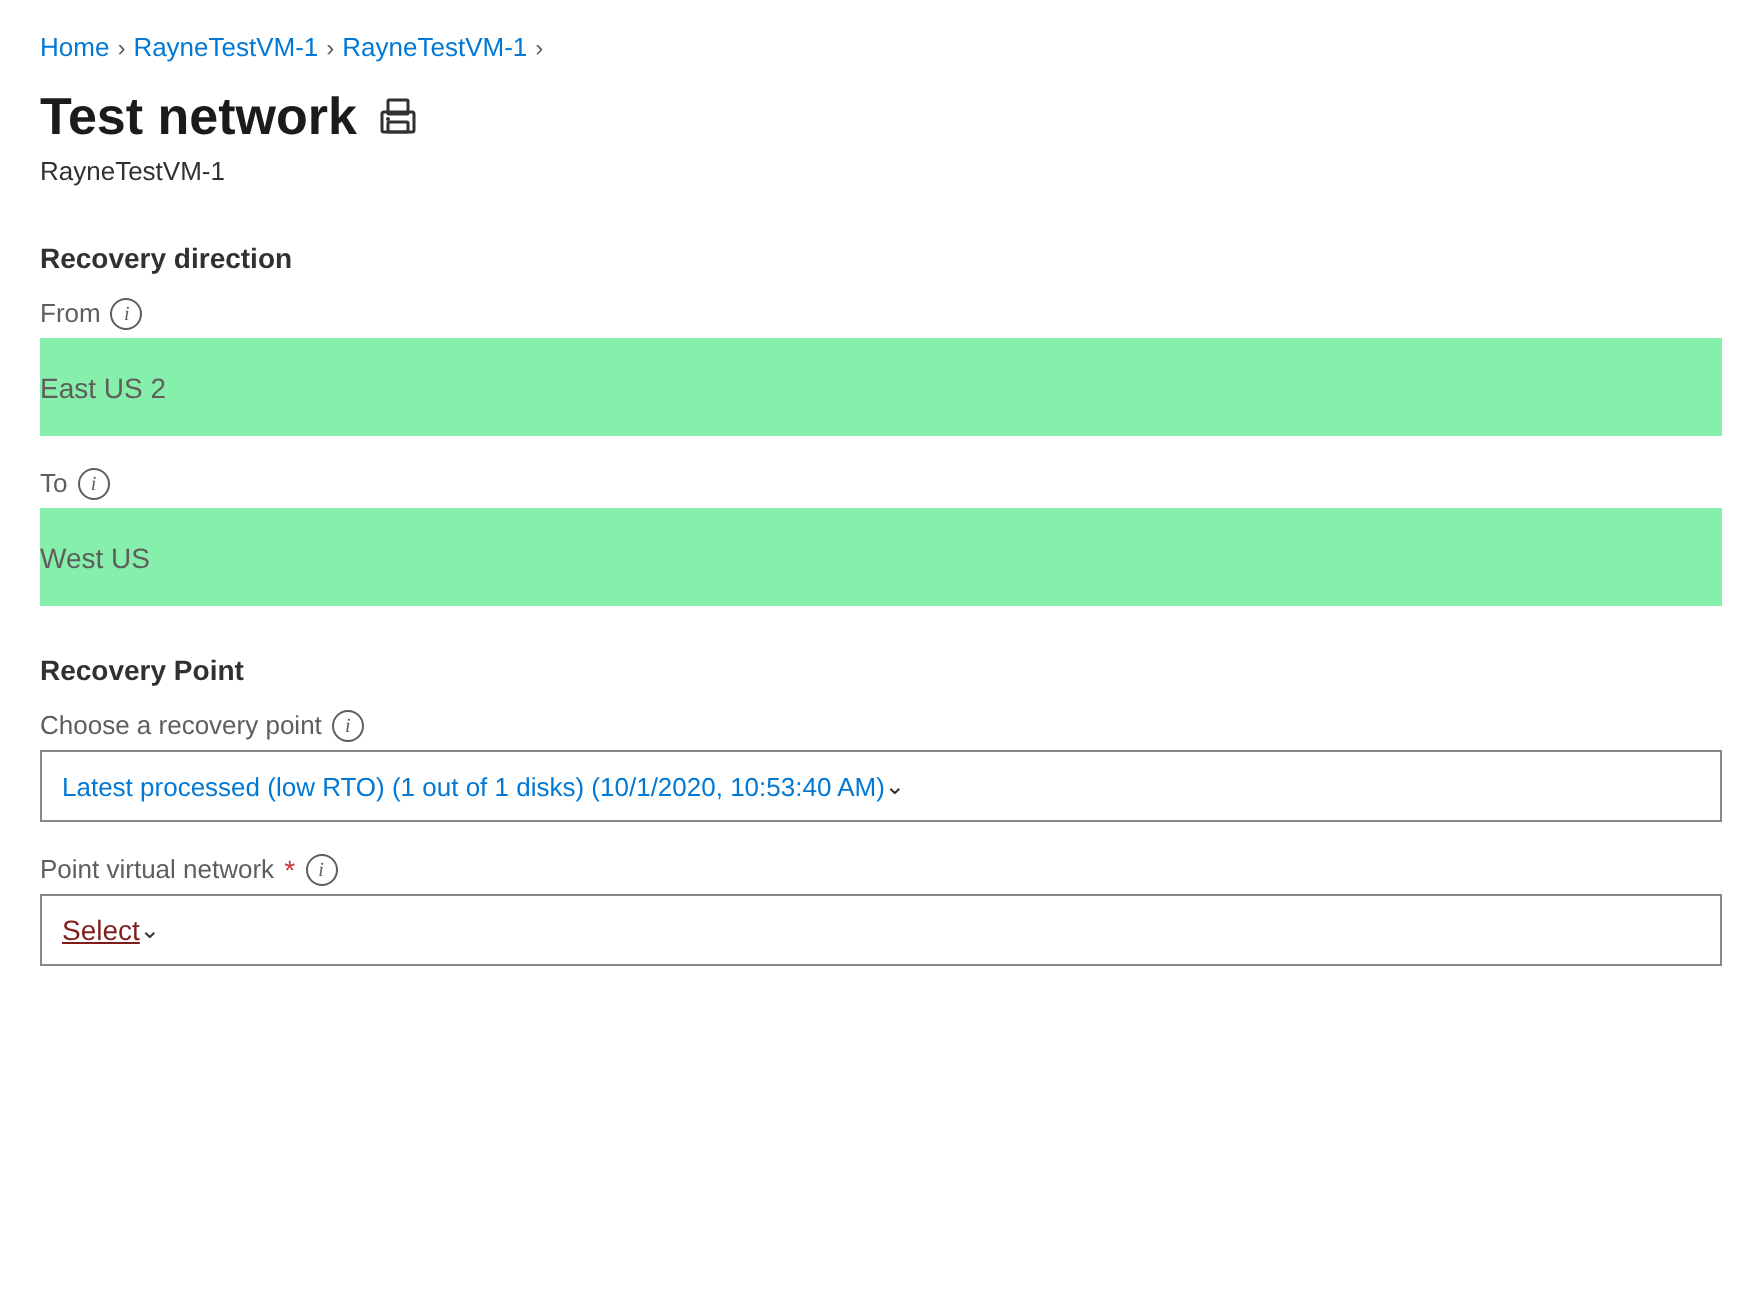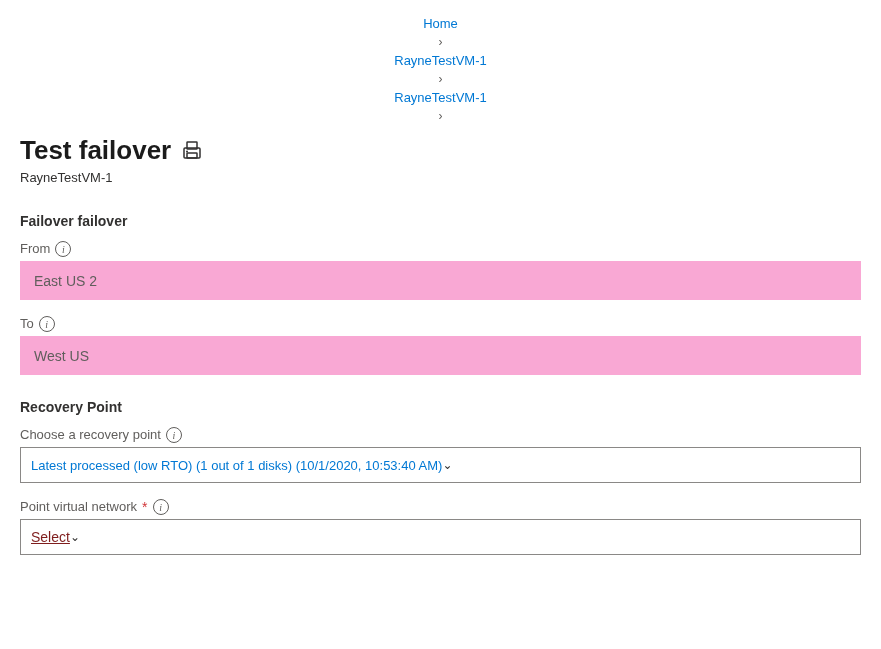--- a/index.html
+++ b/index.html
@@ -24,21 +24,20 @@
       background: #ffffff;
       padding: 16px 20px 20px 20px;
     }
 
     
     .breadcrumb {
       display: flex;
       align-items: center;
       gap: 4px;
       margin-bottom: 12px;
-      flex-direction: column;
     }
 
     .breadcrumb-item {
       color: #0078d4;
       font-size: 13px;
       cursor: pointer;
     }
 
     .breadcrumb-separator {
       color: #605e5c;
@@ -113,26 +112,26 @@
       color: #605e5c;
       font-style: italic;
       font-family: serif;
       cursor: pointer;
       flex-shrink: 0;
     }
 
     
     .readonly-field {
       width: 100%;
-      padding: 8px 14px;
-      background: #f9a8d4;
+      padding: 8px 0;
+      background: #86efac;
       border: none;
       font-size: 14px;
       color: #605e5c;
-      height: 39px;
+      height: 49px;
       display: flex;
       align-items: center;
     }
 
     
     .dropdown {
       width: 100%;
       height: 36px;
       border: 1px solid #8a8886;
       background: #ffffff;
@@ -181,35 +180,35 @@
   <nav class="breadcrumb">
     <span class="breadcrumb-item">Home</span>
     <span class="breadcrumb-separator">›</span>
     <span class="breadcrumb-item">RayneTestVM-1</span>
     <span class="breadcrumb-separator">›</span>
     <span class="breadcrumb-item">RayneTestVM-1</span>
     <span class="breadcrumb-separator">›</span>
   </nav>
 
   <div class="page-title-area">
-    <h1 class="page-title">Test failover</h1>
+    <h1 class="page-title">Test network</h1>
     <span class="print-icon" title="Print">
       <svg width="22" height="20" viewBox="0 0 22 20" fill="none" xmlns="http://www.w3.org/2000/svg">
         <rect x="3" y="7" width="16" height="10" rx="1" stroke="#323130" stroke-width="1.5" fill="none"></rect>
         <rect x="6" y="1" width="10" height="7" rx="0.5" stroke="#323130" stroke-width="1.5" fill="none"></rect>
         <rect x="6" y="12" width="10" height="5" rx="0.5" stroke="#323130" stroke-width="1.5" fill="none"></rect>
         <circle cx="6" cy="10.5" r="1" fill="#323130"></circle>
       </svg>
     </span>
   </div>
 
   <div class="subtitle">RayneTestVM-1</div>
 
   <div class="failover-direction-section">
-    <div class="section-label">Failover failover</div>
+    <div class="section-label">Recovery direction</div>
 
     <div class="field-group">
       <div class="field-label">
         <span>From</span>
         <span class="info-icon">i</span>
       </div>
       <div class="readonly-field">East US 2</div>
     </div>
 
     <div class="field-group">

